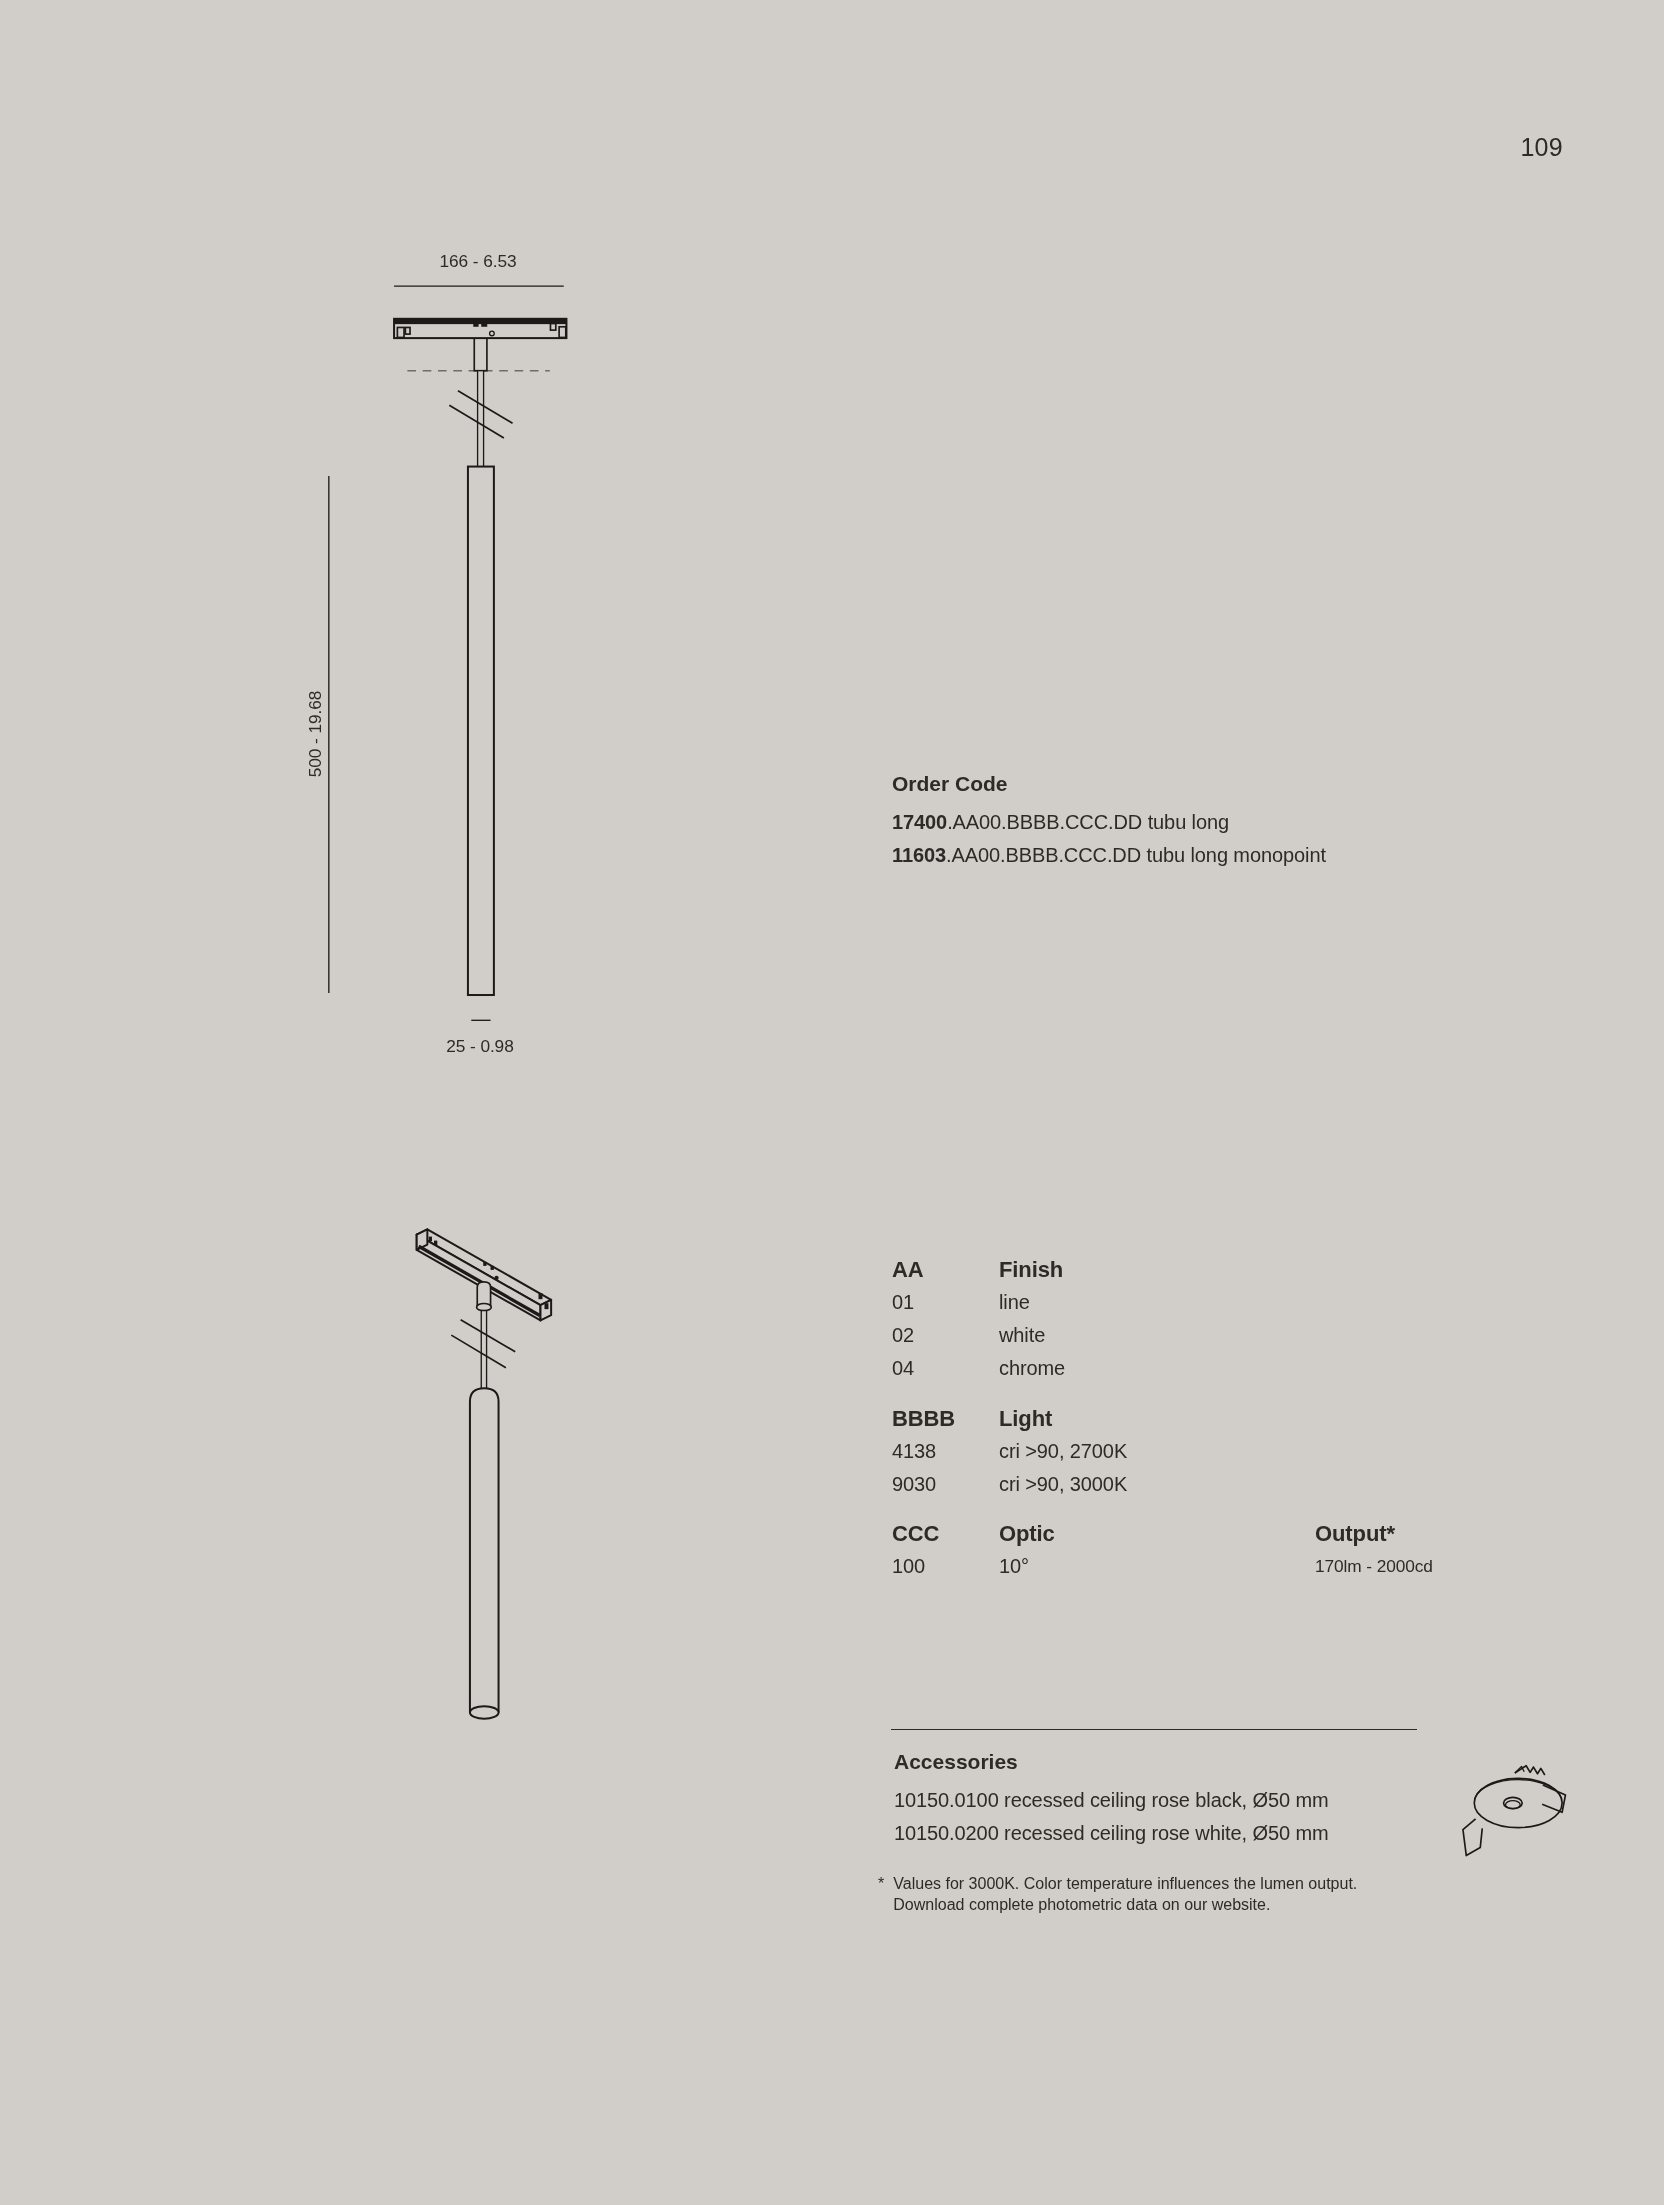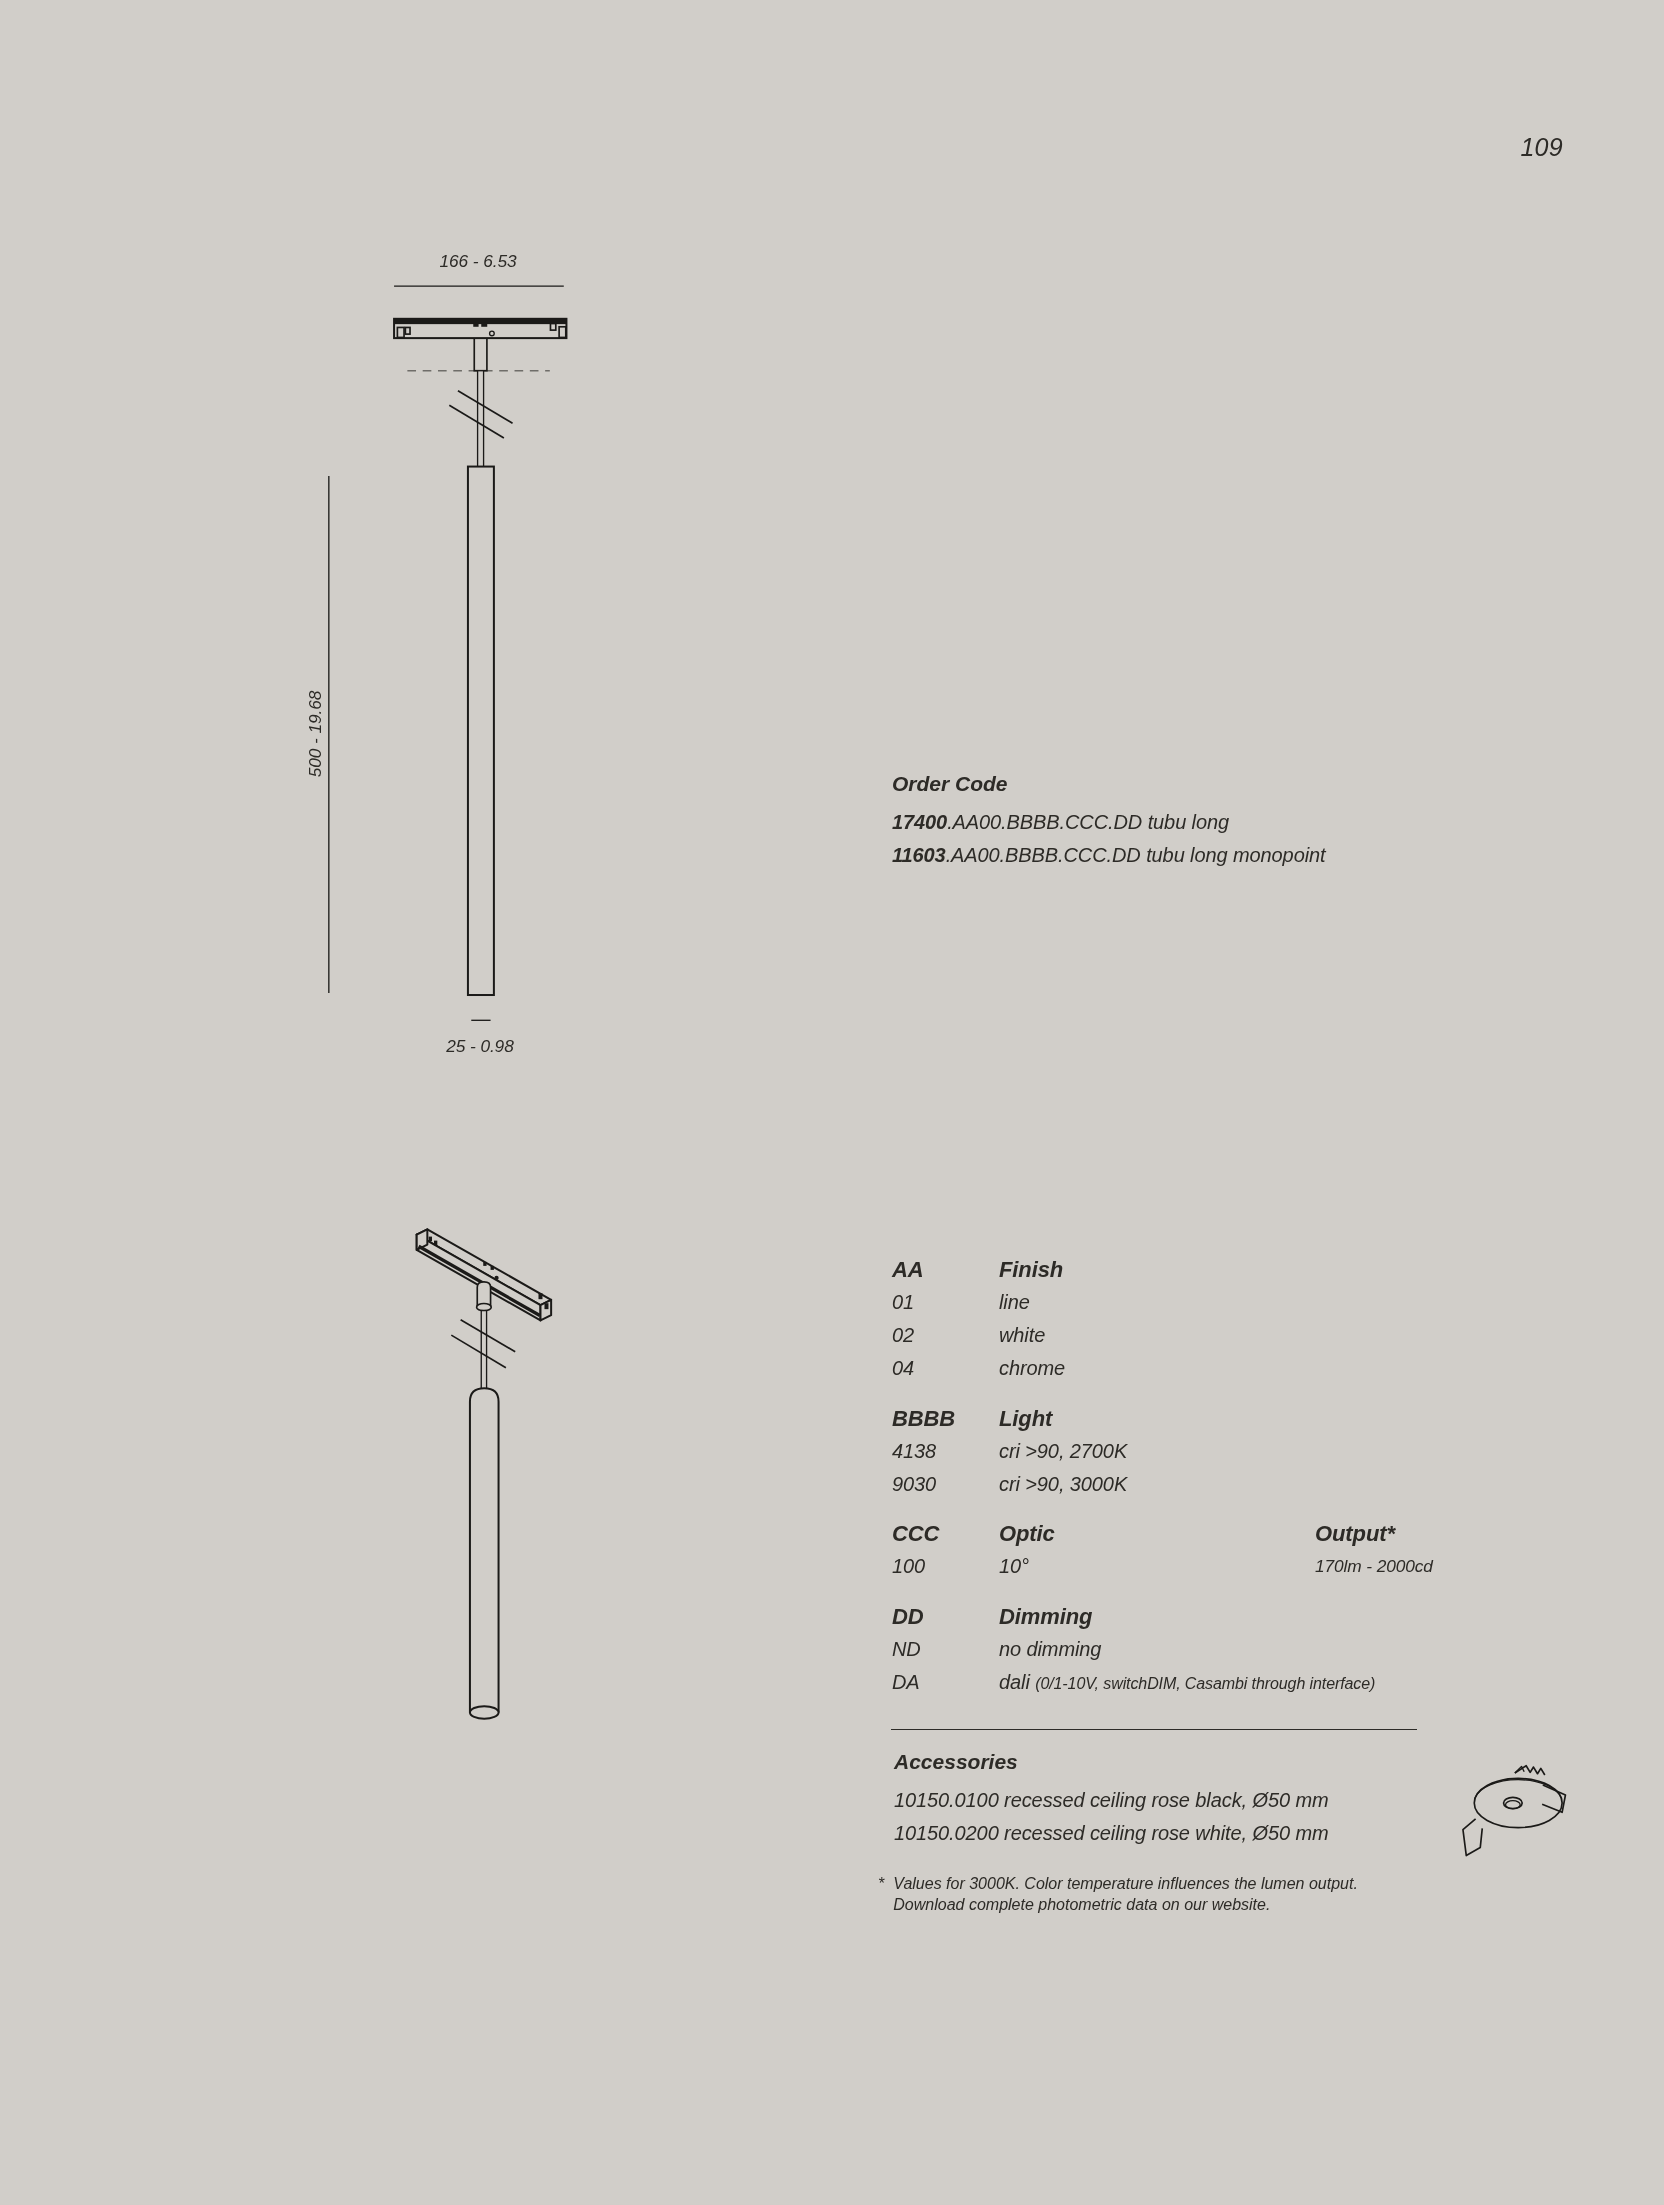--- a/index.html
+++ b/index.html
@@ -9,21 +9,20 @@
     --dashed_line:#6f6d69;
   }
   html,body{margin:0;padding:0;background:var(--background);}
   .page{
     position:relative;
     width:1664px;height:1914px;
     background:var(--background);
     font-family:"Liberation Sans", sans-serif;
     color:var(--text);
     overflow:hidden;
-    font-style:italic;
   }
   .abs{position:absolute;}
   svg{position:absolute;left:0;top:0;}
   .stroke{stroke:var(--line);fill:none;stroke-width:3;}
   .stroke2{stroke:var(--line);fill:none;stroke-width:2;}
   .stroke25{stroke:var(--line);fill:none;stroke-width:2.5;}
   .fillbg{fill:var(--background);}
   .filldark{fill:var(--line);stroke:none;}
   .dashedline{stroke:var(--dashed_line);stroke-width:2.5;stroke-dasharray:13 10;fill:none;}
   .page-number{right:101px;top:133px;font-size:25px;letter-spacing:0.3px;}
@@ -179,34 +178,20 @@
         <span class="col-val">Optic</span>
         <span class="col-output">Output*</span>
       </div>
       <div class="spec-row">
         <span class="col-code">100</span>
         <span class="col-val">10°</span>
         <span class="col-output small-val">170lm - 2000cd</span>
       </div>
     </div>
 
-    <div class="spec-group">
-      <div class="spec-row header">
-        <span class="col-code">DD</span>
-        <span class="col-val">Dimming</span>
-      </div>
-      <div class="spec-row">
-        <span class="col-code">ND</span>
-        <span class="col-val">no dimming</span>
-      </div>
-      <div class="spec-row">
-        <span class="col-code">DA</span>
-        <span class="col-val"><span>dali</span> <span class="note">(0/1-10V, switchDIM, Casambi through interface)</span></span>
-      </div>
-    </div>
   </div>
 
   <div class="abs acc-rule"></div>
   <div class="abs acc-heading">Accessories</div>
   <div class="abs acc-items">
     <div>10150.0100 recessed ceiling rose black, Ø50 mm</div>
     <div>10150.0200 recessed ceiling rose white, Ø50 mm</div>
   </div>
 
   <div class="abs footnote">

